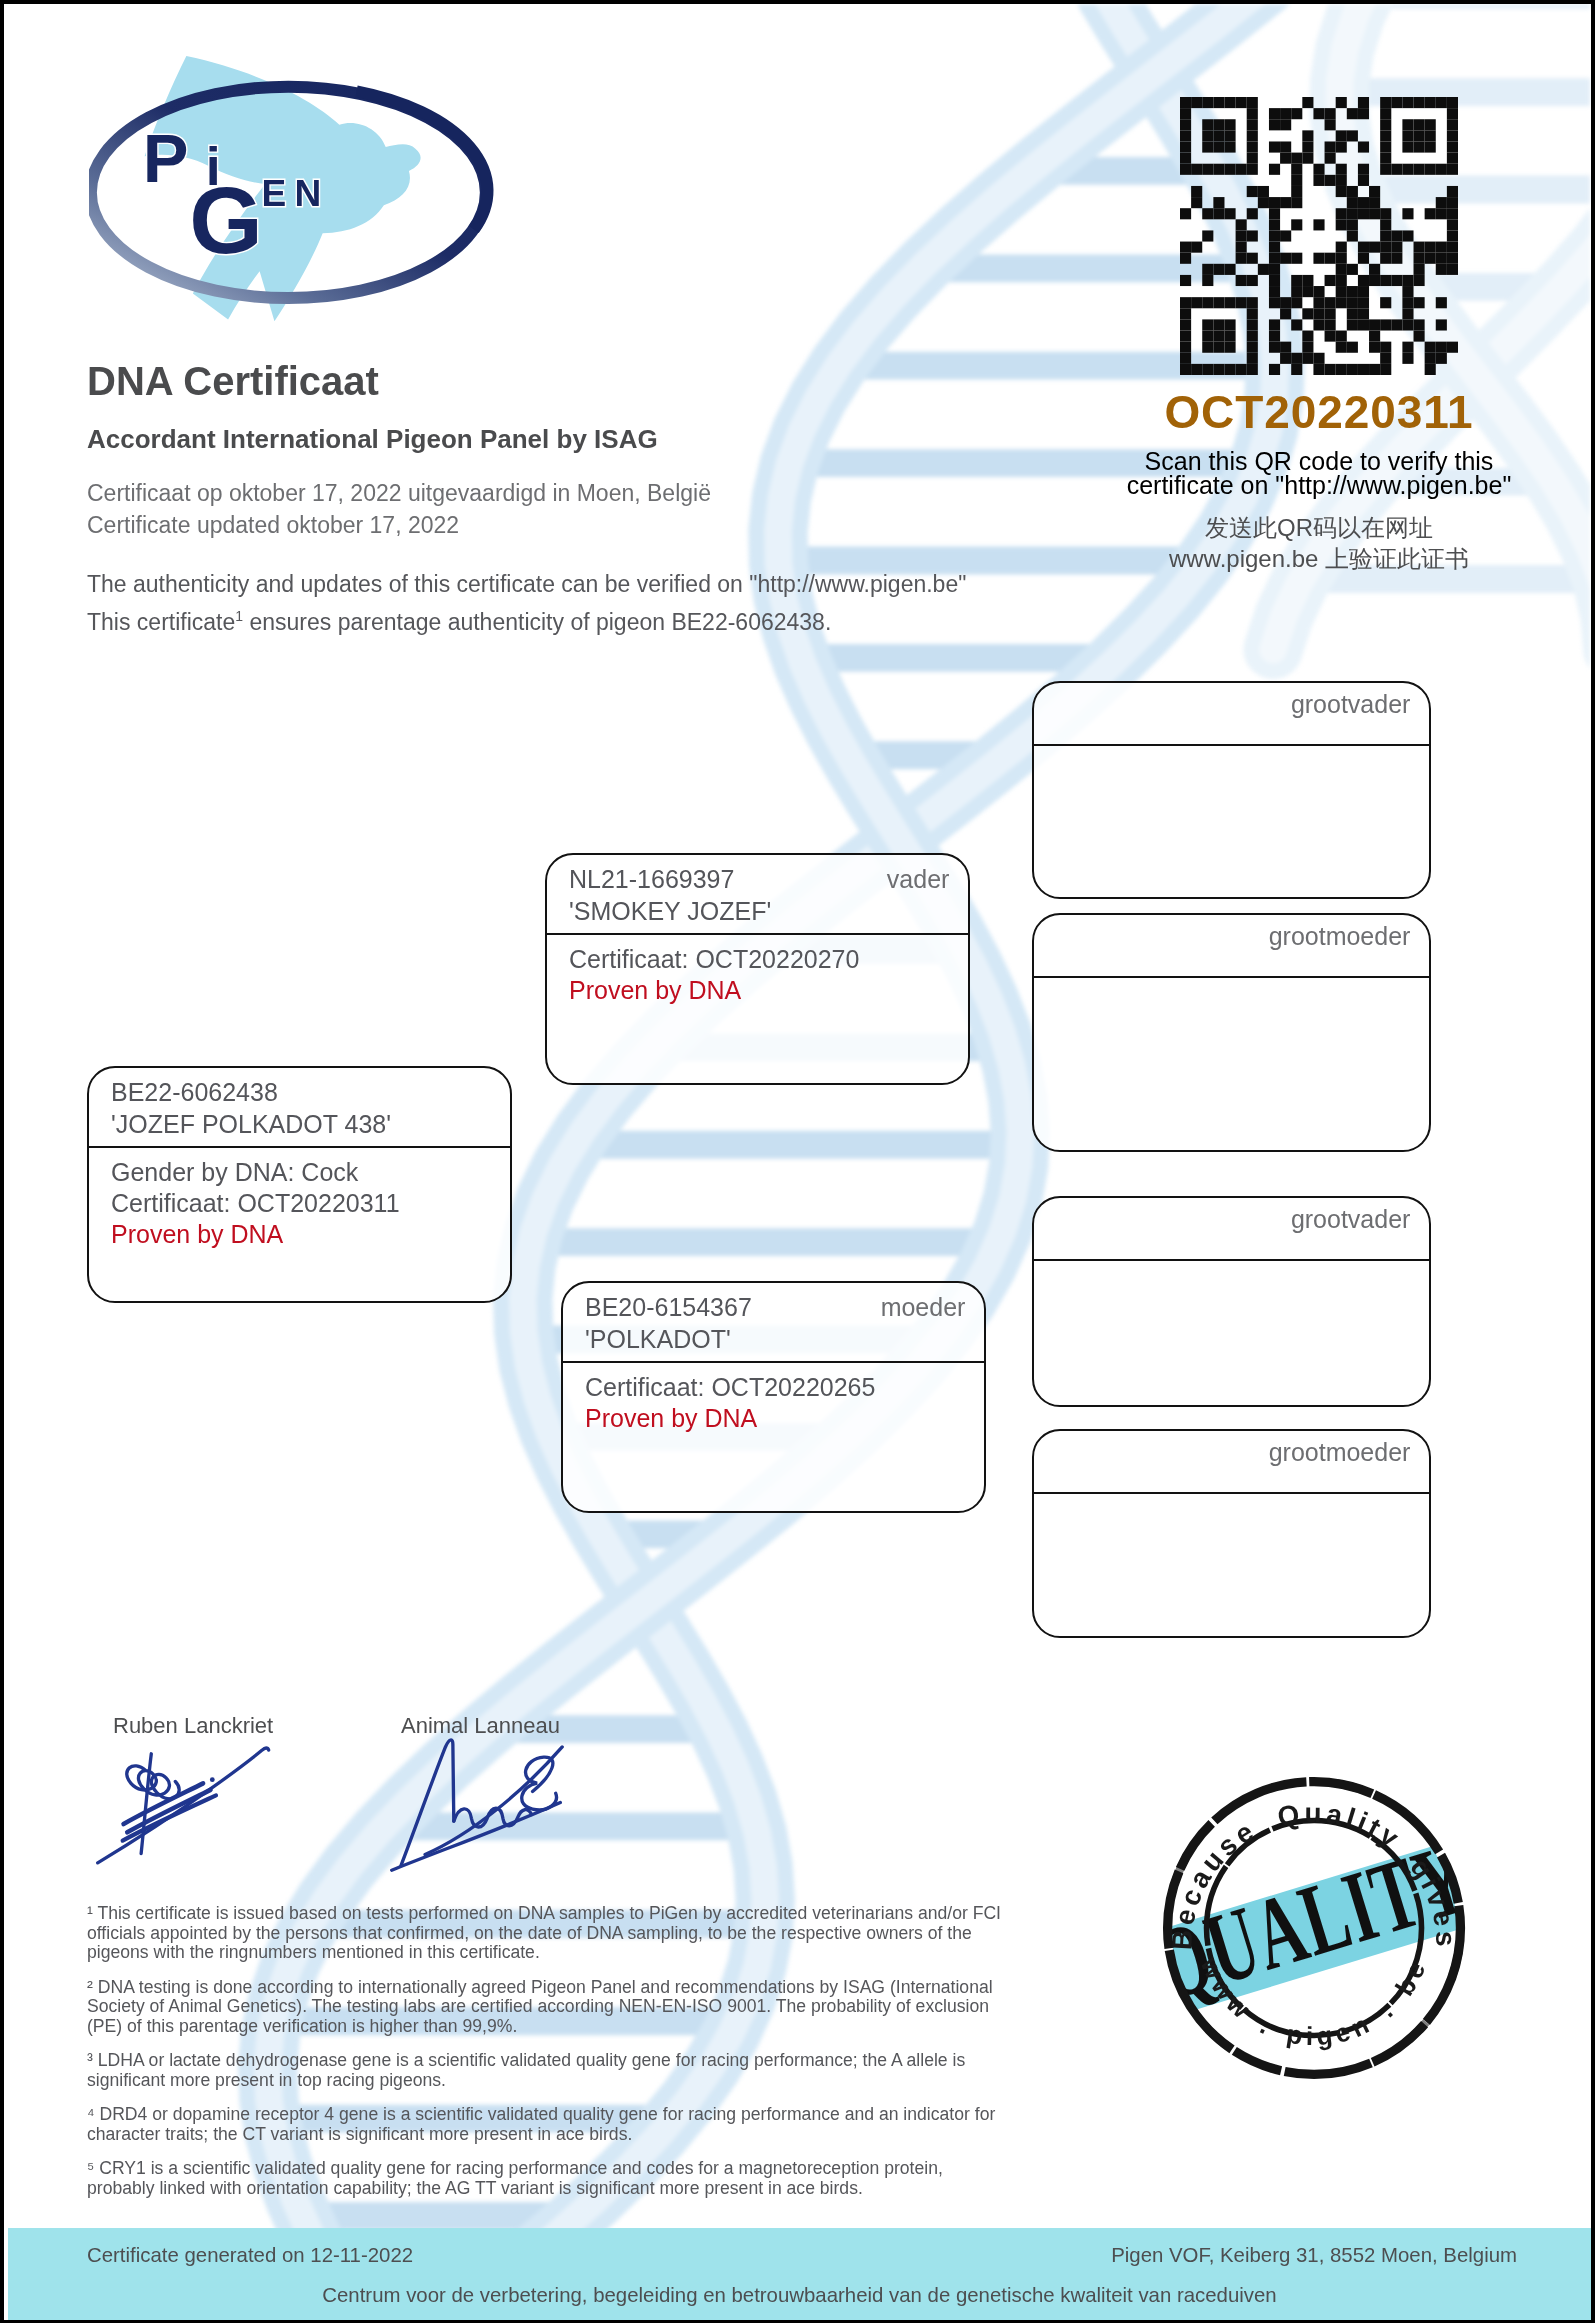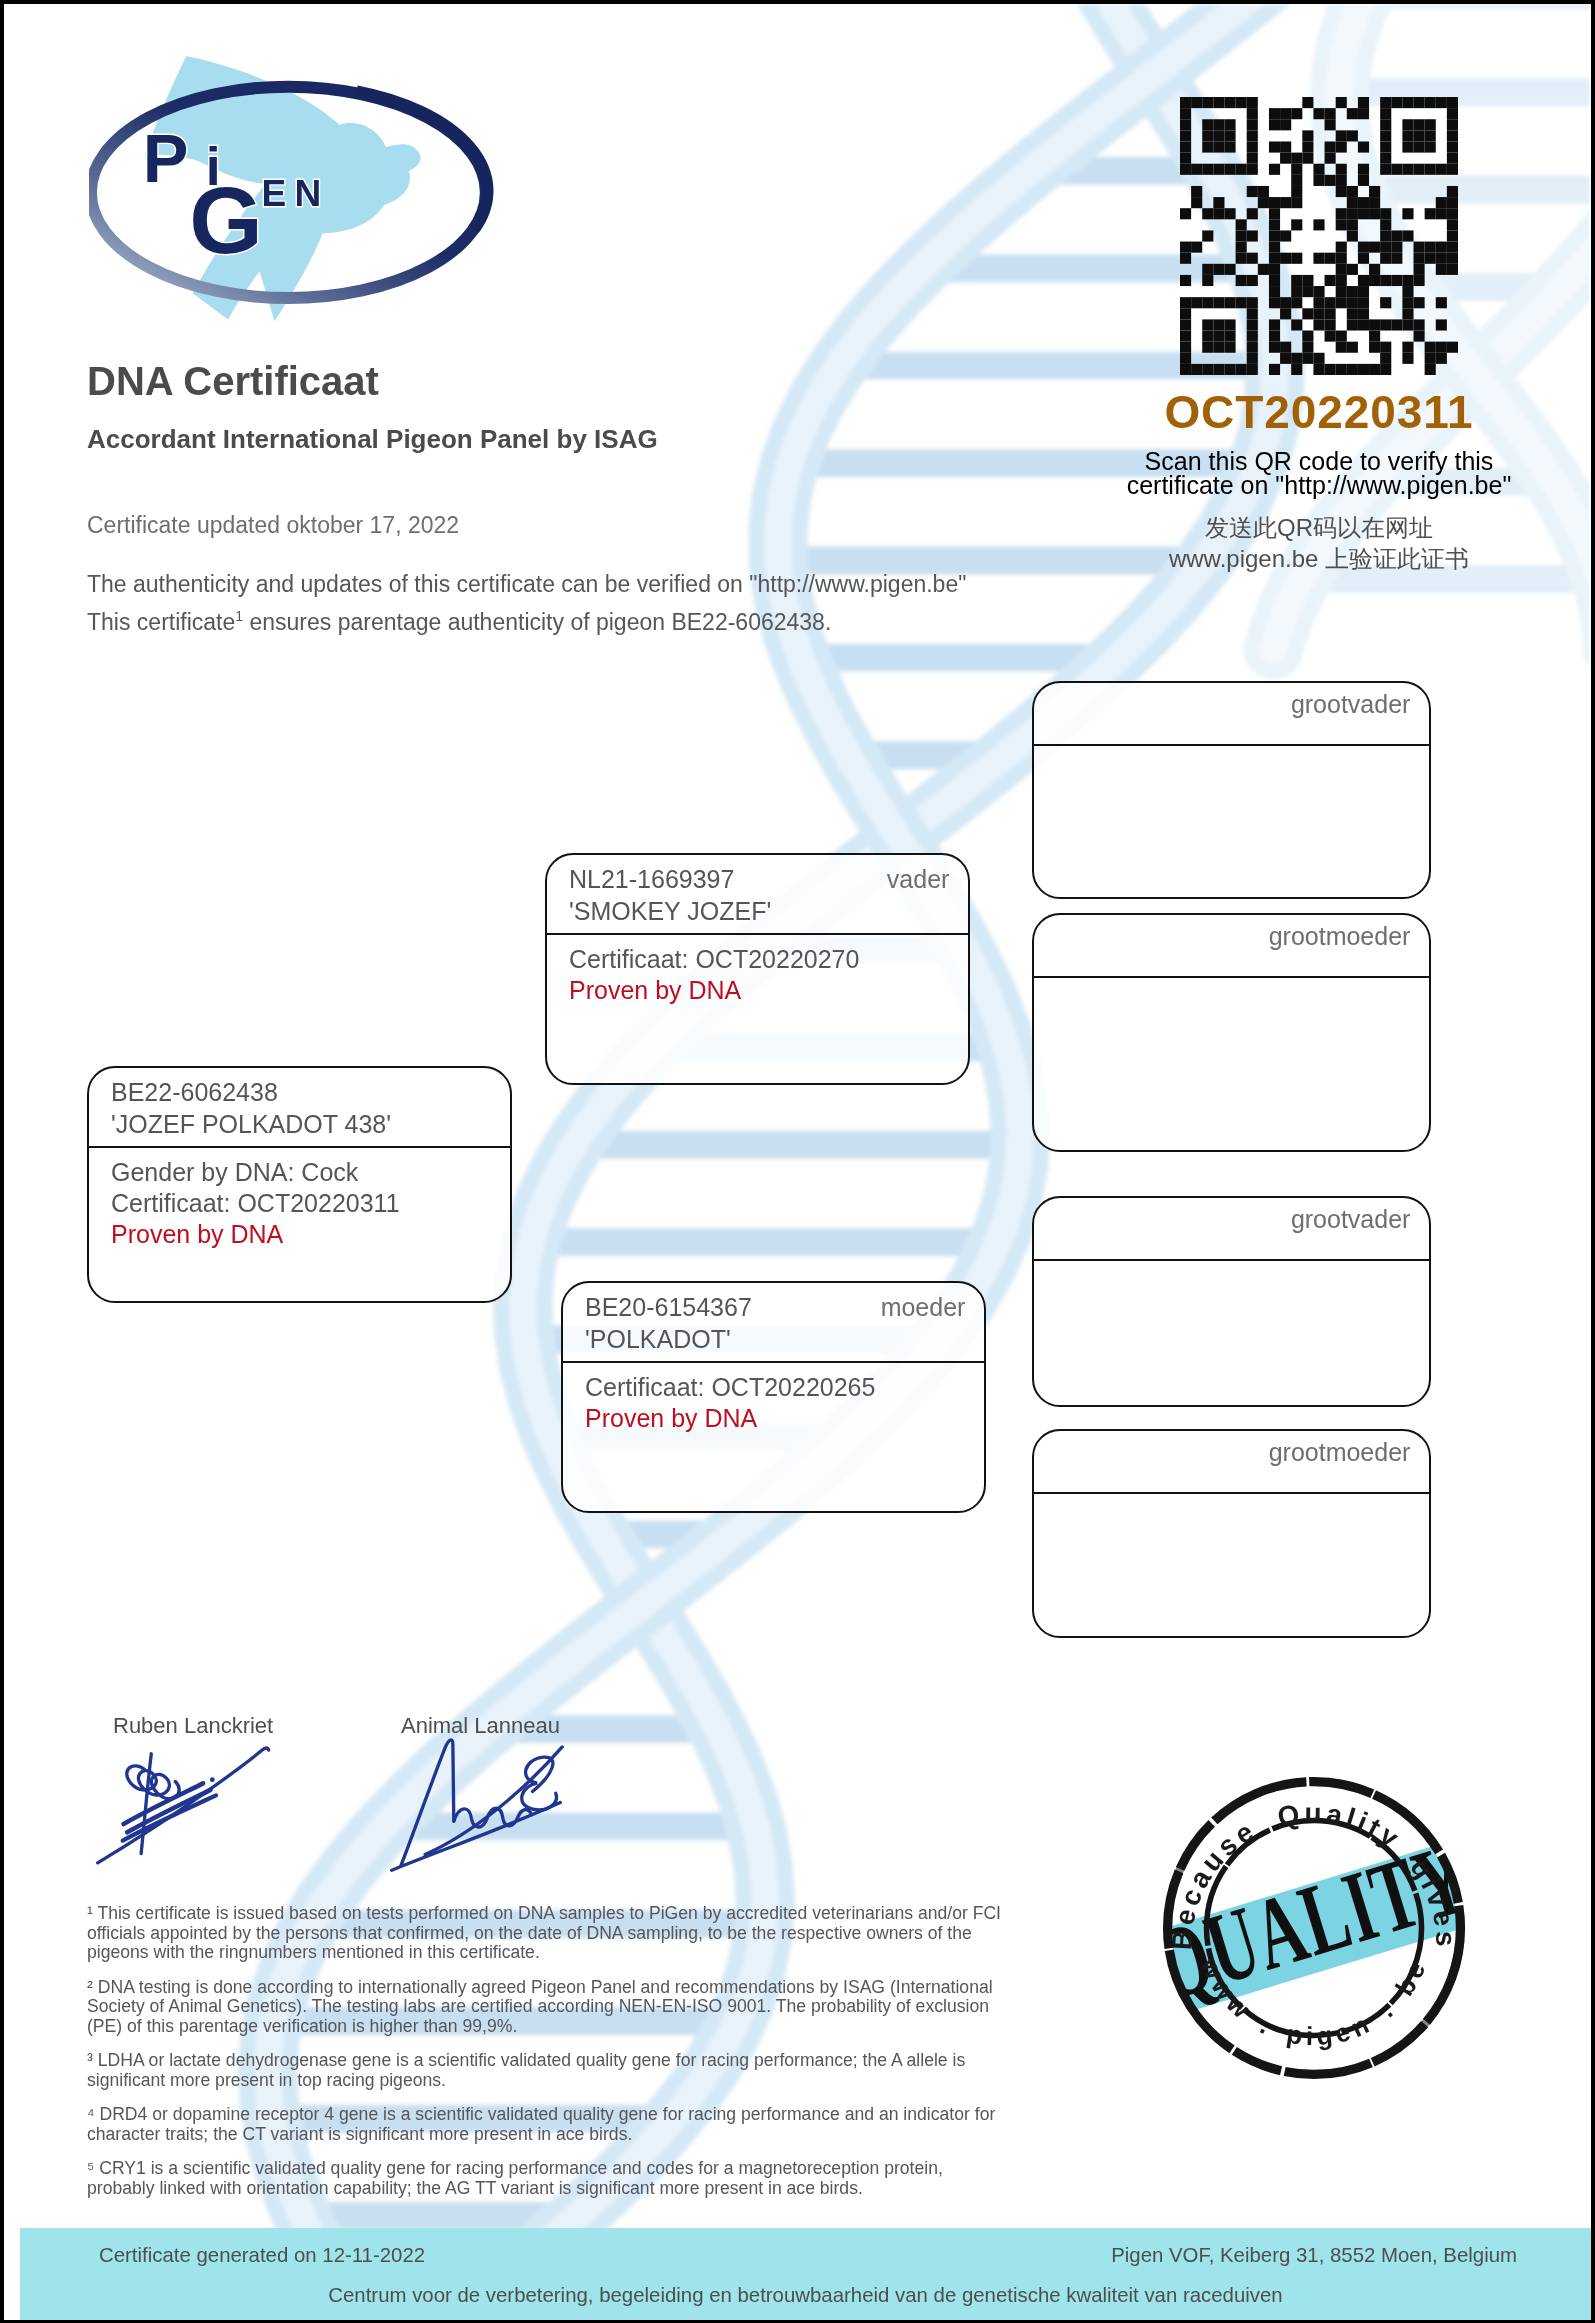--- a/index.html
+++ b/index.html
@@ -51,21 +51,21 @@
   .sig-svg{position:absolute;z-index:1;}
 
   
   .stamp{left:1146px;top:1760px;}
 
   
   .footnotes{left:83px;top:1900px;width:928px;}
   .footnotes p{margin:0 0 15px 0;font-size:17.6px;line-height:19.5px;color:#55565a;}
 
   
-  .footer{position:absolute;z-index:2;left:16px;right:0;bottom:0;height:92px;background:#9fe3eb;}
+  .footer{position:absolute;z-index:2;left:4px;right:0;bottom:0;height:92px;background:#9fe3eb;}
   .footer-left{position:absolute;left:79px;top:16px;font-size:20.4px;color:#4d4e50;}
   .footer-right{position:absolute;right:74px;top:16px;font-size:20.4px;color:#4d4e50;}
   .footer-center{position:absolute;left:0;right:0;top:56px;text-align:center;font-size:20.4px;color:#4d4e50;}
 </style>
 </head>
 <body>
 
 <div class="page">
 
   <svg id="dna-svg" width="1586" height="2314" viewBox="0 0 1710 2495">
@@ -462,21 +462,21 @@
     <div class="qr-cn">
       <div>发送此QR码以在网址</div>
       <div>www.pigen.be 上验证此证书</div>
     </div>
   </div>
 
   <div class="layer header-block">
     <h1 class="doc-title">DNA Certificaat</h1>
     <h2 class="doc-subtitle">Accordant International Pigeon Panel by ISAG</h2>
     <p class="doc-issued">
-      <br>
+      <span>Certificaat op oktober 17, 2022 uitgevaardigd in Moen, België</span><br>
       <span>Certificate updated oktober 17, 2022</span>
     </p>
   </div>
 
   <div class="layer verify-block">
     <div>The authenticity and updates of this certificate can be verified on "http://www.pigen.be"</div>
     <div><span>This certificate</span><sup>1</sup><span> ensures parentage authenticity of pigeon BE22-6062438.</span></div>
   </div>
 
   <div class="pbox" style="left:83px;top:1062px;width:425px;height:237px;">

